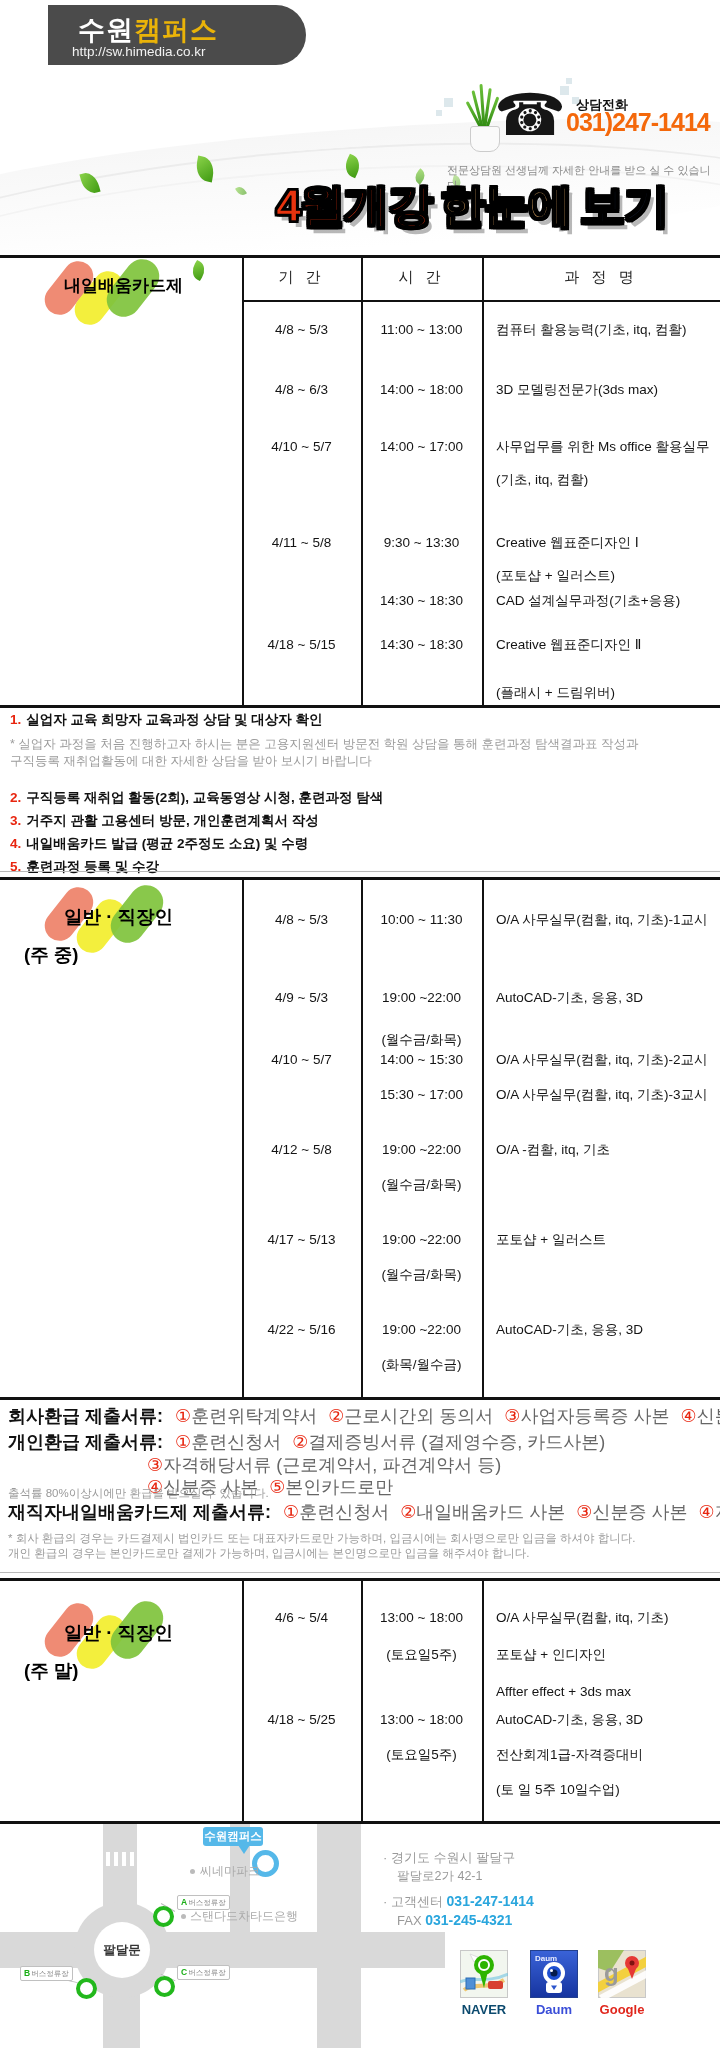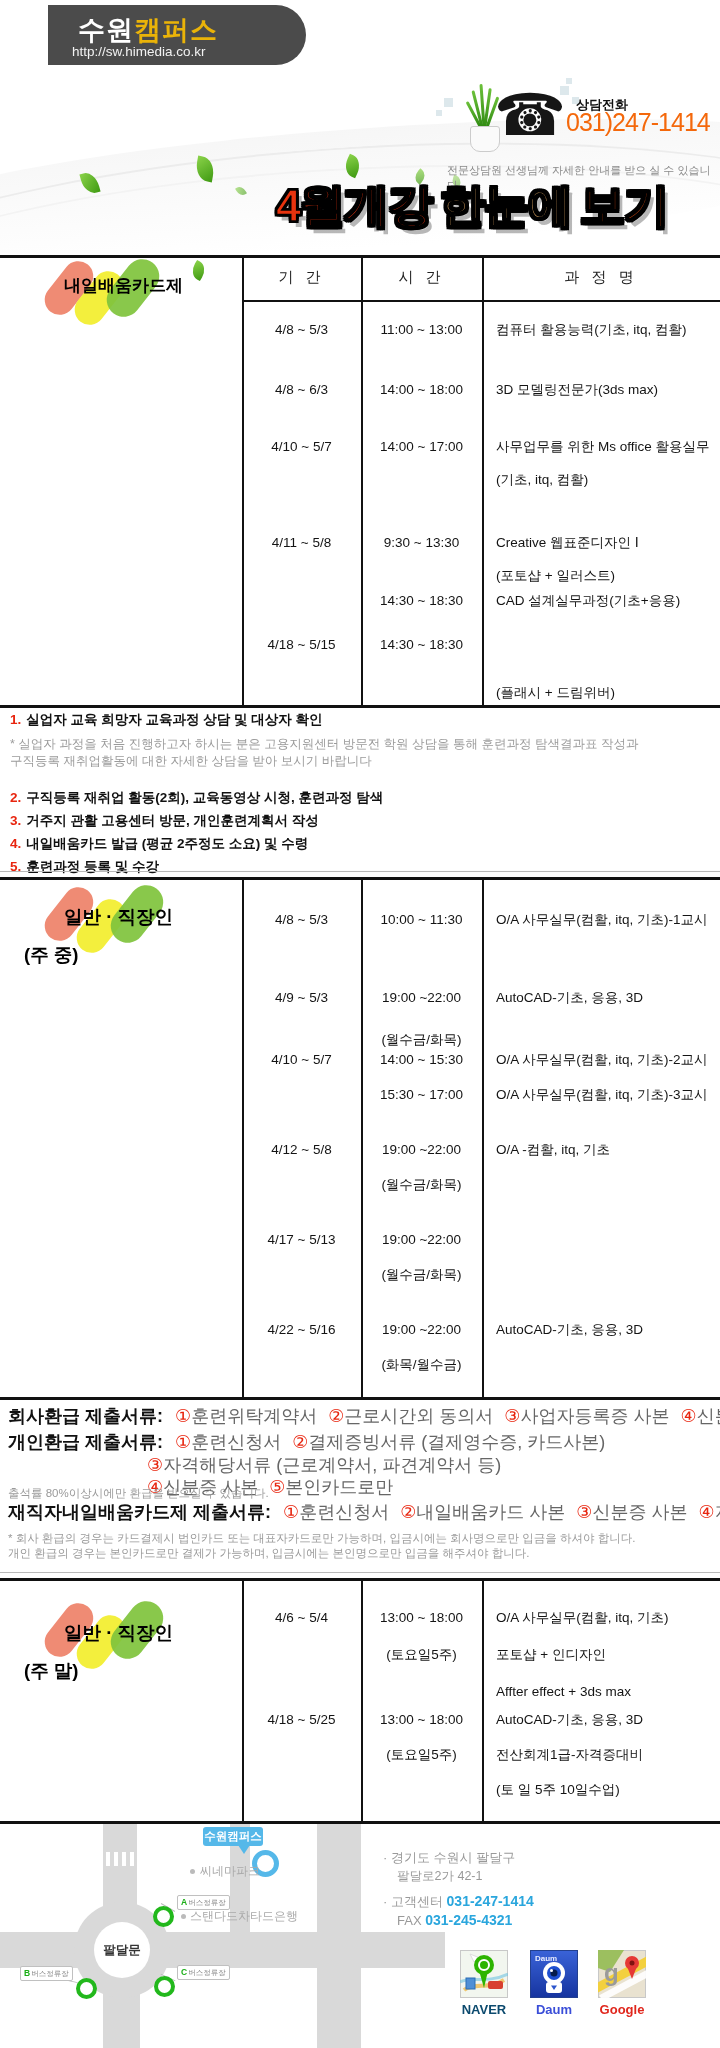--- a/index.html
+++ b/index.html
@@ -20,30 +20,30 @@
   .arc2{left:-200px;top:168px;width:1100px;height:260px;transform:rotate(-3deg);border-top-color:#f3f3f3}
 
   .leaf{position:absolute;background:linear-gradient(135deg,#8bd34a,#3f9a12);border-radius:0 75% 0 75%}
 
   .sq{position:absolute;background:#dde8ec}
   .pot{position:absolute;left:470px;top:126px;width:28px;height:24px;background:#fafafa;border:1px solid #ccc;
        border-radius:3px 3px 10px 10px}
   .blade{position:absolute;width:3px;background:linear-gradient(#6cc13a,#2f8a12);border-radius:2px}
   .phone-glyph{position:absolute;left:494px;top:86px;font-size:58px;color:#161616;line-height:1}
   .consult-label{position:absolute;left:576px;top:96px;font-size:13px;font-weight:bold;color:#111}
-  .phone-num{position:absolute;left:566px;top:108px;font-size:25px;font-weight:normal;color:#f4680b;letter-spacing:-1px}
+  .phone-num{position:absolute;left:566px;top:108px;font-size:25px;font-weight:bold;color:#f4680b;letter-spacing:-1px}
   .phone-note{position:absolute;left:447px;top:163px;font-size:11px;color:#8a8a8a}
 
   
   .title{position:absolute;left:276px;top:176px;font-size:45px;font-weight:bold;letter-spacing:-1px;
          -webkit-text-stroke:1.5px #000;
          text-shadow:2px 0 #000,-2px 0 #000,0 2px #000,0 -2px #000,2px 2px #000,-2px 2px #000,2px -2px #000,-2px -2px #000,5px 6px 0 rgba(0,0,0,.28);
          white-space:nowrap}
   .title span{margin-right:8px}
-  .tw1{color:#e8330e}.tw3{color:#edb168}.tw4{color:#c2410c}
+  .tw1{color:#e8330e}.tw3{color:#edb168}.tw4{color:#0f172a}
 
   
   .hline{position:absolute;left:0;width:720px;background:#111}
   .vline{position:absolute;width:2px;background:#111}
   .preline{position:absolute;left:0;width:720px;height:1px;background:#b9b9b9}
   .thead{position:absolute;left:242px;width:478px;top:264px;height:26px;line-height:26px;display:flex;
          font-size:15px;letter-spacing:4px;color:#222}
   .thead .p{width:119px;text-align:center}
   .thead .t{width:121px;text-align:center}
   .thead .c{flex:1;text-align:center}
@@ -183,20 +183,21 @@
       <span class="c">(포토샵 + 일러스트)</span>
     </div>
   <div class="tl" style="top:588px">
       <span class="p"></span>
       <span class="t">14:30 ~ 18:30</span>
       <span class="c">CAD 설계실무과정(기초+응용)</span>
     </div>
   <div class="tl" style="top:632px">
       <span class="p">4/18 ~ 5/15</span>
       <span class="t">14:30 ~ 18:30</span>
+      <span class="c">Creative 웹표준디자인  Ⅱ</span>
     </div>
   <div class="tl" style="top:680px">
       <span class="p"></span>
       <span class="t"></span>
       <span class="c">(플래시 + 드림위버)</span>
     </div>
 
   <div class="step" style="top:710px"><span class="n">1.</span><span>실업자 교육 희망자 교육과정 상담 및 대상자 확인</span></div>
   <div class="substep" style="top:735px">* 실업자 과정을 처음 진행하고자 하시는 분은 고용지원센터 방문전 학원 상담을 통해 훈련과정 탐색결과표 작성과</div>
   <div class="substep" style="top:752px">구직등록 재취업활동에 대한 자세한  상담을 받아 보시기 바랍니다</div>
@@ -249,20 +250,21 @@
       <span class="c">O/A -컴활, itq, 기초</span>
     </div>
   <div class="tl" style="top:1172px">
       <span class="p"></span>
       <span class="t">(월수금/화목)</span>
       <span class="c"></span>
     </div>
   <div class="tl" style="top:1227px">
       <span class="p">4/17 ~ 5/13</span>
       <span class="t">19:00 ~22:00</span>
+      <span class="c">포토샵 + 일러스트</span>
     </div>
   <div class="tl" style="top:1262px">
       <span class="p"></span>
       <span class="t">(월수금/화목)</span>
       <span class="c"></span>
     </div>
   <div class="tl" style="top:1317px">
       <span class="p">4/22 ~ 5/16</span>
       <span class="t">19:00 ~22:00</span>
       <span class="c">AutoCAD-기초, 응용, 3D</span>

